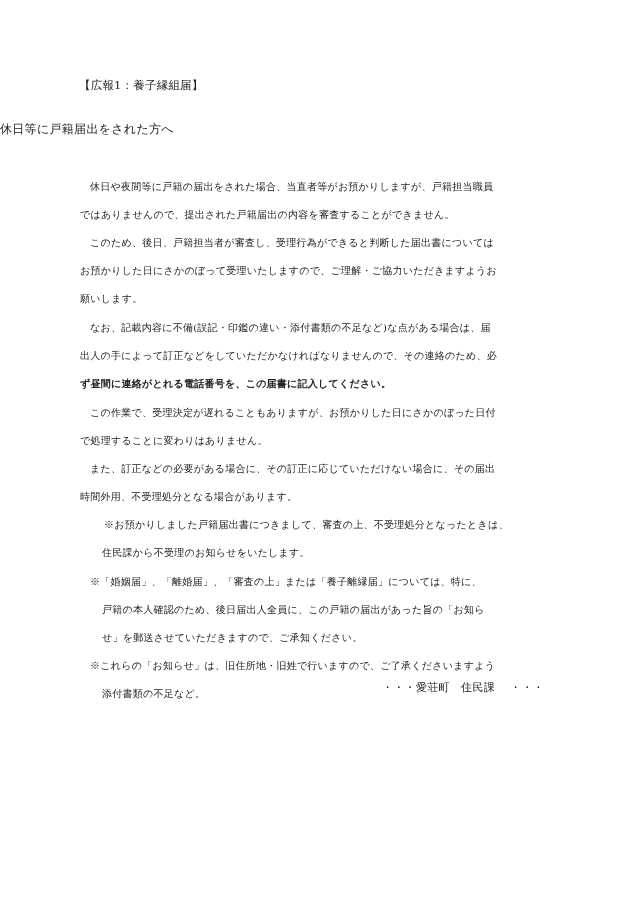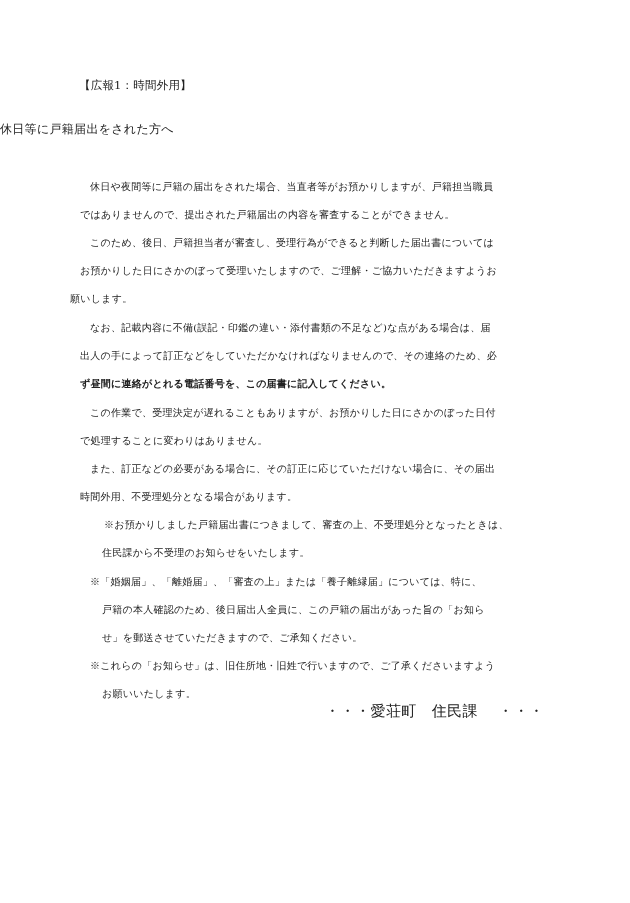--- a/index.html
+++ b/index.html
@@ -2,43 +2,43 @@
 <html><head>
 <meta charset="utf-8">
 <style>
   html, body { margin:0; padding:0; background:#ffffff; }
   body { width:630px; height:903px; position:relative; overflow:hidden;
          font-family:"DejaVu Serif","Liberation Serif",serif; color:#222; }
   .page { position:absolute; left:0; top:0; width:630px; height:903px; }
   .header-label { position:absolute; left:79px; top:78px; font-size:11.5px; letter-spacing:0.2px; }
   .title { position:absolute; left:0; width:630px; top:121px; font-size:12px; letter-spacing:0.3px; }
   .line { position:absolute; left:80px; font-size:10px; white-space:nowrap; letter-spacing:0.25px; }
-  .sig { position:absolute; right:86px; top:702px; font-size:15px; white-space:pre; letter-spacing:0.3px; }
+  .sig { position:absolute; right:86px; top:680px; font-size:11px; white-space:pre; letter-spacing:0.3px; }
 </style>
 </head>
 <body>
 
 <div class="page">
-  <div class="header-label">【広報1：時間外用】</div>
+  <div class="header-label">【広報1：養子縁組届】</div>
   <div class="title">休日等に戸籍届出をされた方へ</div>
   <div id="body-lines">
       <div class="line" style="top: 180px; left: 90px;">休日や夜間等に戸籍の届出をされた場合、当直者等がお預かりしますが、戸籍担当職員</div>
       <div class="line" style="top: 208px; left: 80px;">ではありませんので、提出された戸籍届出の内容を審査することができません。</div>
       <div class="line" style="top: 236px; left: 90px;">このため、後日、戸籍担当者が審査し、受理行為ができると判断した届出書については</div>
       <div class="line" style="top: 264px; left: 80px;">お預かりした日にさかのぼって受理いたしますので、ご理解・ご協力いただきますようお</div>
-      <div class="line" style="top: 292px; left: 70px;">願いします。</div>
+      <div class="line" style="top: 292px; left: 80px;">願いします。</div>
       <div class="line" style="top: 321px; left: 90px;">なお、記載内容に不備(誤記・印鑑の違い・添付書類の不足など)な点がある場合は、届</div>
       <div class="line" style="top: 349px; left: 80px;">出人の手によって訂正などをしていただかなければなりませんので、その連絡のため、必</div>
       <div class="line" style="top: 377px; left: 80px; font-weight: bold;">ず昼間に連絡がとれる電話番号を、この届書に記入してください。</div>
       <div class="line" style="top: 406px; left: 90px;">この作業で、受理決定が遅れることもありますが、お預かりした日にさかのぼった日付</div>
       <div class="line" style="top: 434px; left: 80px;">で処理することに変わりはありません。</div>
       <div class="line" style="top: 462px; left: 90px;">また、訂正などの必要がある場合に、その訂正に応じていただけない場合に、その届出</div>
       <div class="line" style="top: 490px; left: 80px;">時間外用、不受理処分となる場合があります。</div>
       <div class="line" style="top: 518px; left: 104px;">※お預かりしました戸籍届出書につきまして、審査の上、不受理処分となったときは、</div>
       <div class="line" style="top: 546px; left: 102px;">住民課から不受理のお知らせをいたします。</div>
       <div class="line" style="top: 575px; left: 90px;">※「婚姻届」、「離婚届」、「審査の上」または「養子離縁届」については、特に、</div>
       <div class="line" style="top: 603px; left: 102px;">戸籍の本人確認のため、後日届出人全員に、この戸籍の届出があった旨の「お知ら</div>
       <div class="line" style="top: 631px; left: 102px;">せ」を郵送させていただきますので、ご承知ください。</div>
       <div class="line" style="top: 659px; left: 90px;">※これらの「お知らせ」は、旧住所地・旧姓で行いますので、ご了承くださいますよう</div>
-      <div class="line" style="top: 687px; left: 102px;">お願いいたします。</div>
+      <div class="line" style="top: 687px; left: 102px;">添付書類の不足など。</div>
     </div>
   <div class="sig">・・・愛荘町　住民課　 ・・・</div>
 </div>
 
 </body></html>

